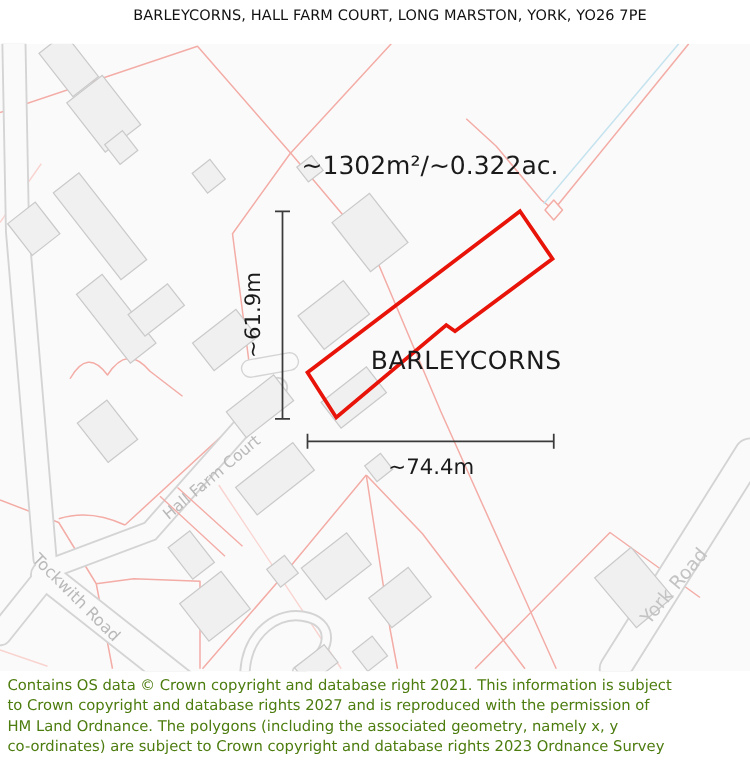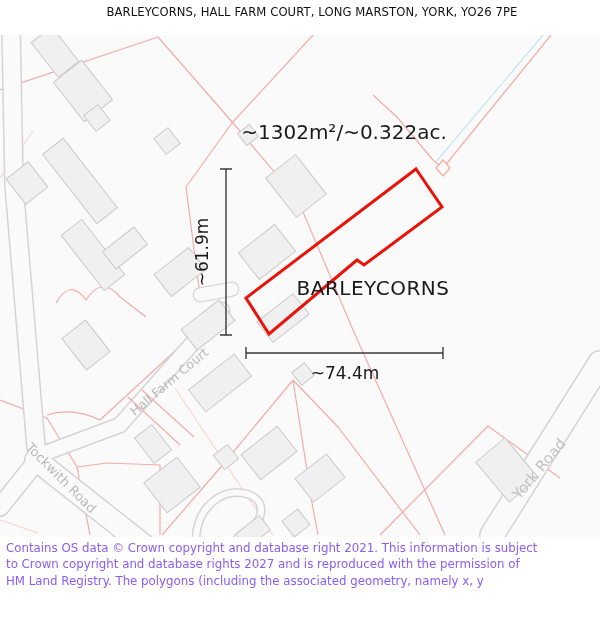--- a/index.html
+++ b/index.html
@@ -2,21 +2,21 @@
 <html><head>
 <meta charset="utf-8">
 <style>
   html,body{margin:0;padding:0;background:#fff;}
   #frame{position:relative;width:600px;height:625px;background:#ffffff;overflow:hidden;
          font-family:"DejaVu Sans","Liberation Sans",sans-serif;}
   .header{position:absolute;top:0;left:12px;width:600px;height:35px;text-align:center;color:#111;}
   .header .t1{display:block;font-size:11.6px;padding-top:5px;letter-spacing:0.1px;}
   .header .t2{display:block;font-size:11.6px;padding-top:1px;}
   .mapwrap{position:absolute;top:35px;left:0;width:600px;height:502px;}
-  .footer{position:absolute;top:537px;left:0;width:600px;height:88px;color:#8b5cf6;}
+  .footer{position:absolute;top:537px;left:0;width:600px;height:88px;color:#4d7c0f;}
   .footer div{font-size:11.8px;line-height:16.4px;padding:0 6px;}
   .footer div:first-child{padding-top:3px;}
   svg text{user-select:none;}
 </style>
 </head>
 <body>
 
 <div id="frame">
 
   <div class="header">
@@ -129,16 +129,17 @@
       <text x="373" y="260" text-anchor="middle" font-size="20" letter-spacing="0.5">BARLEYCORNS</text>
       <text transform="translate(208,217) rotate(-90)" text-anchor="middle" font-size="17">~61.9m</text>
       <text x="345" y="344" text-anchor="middle" font-size="17">~74.4m</text>
     </g>
   </svg>
   </div>
 
   <div class="footer">
     <div>Contains OS data © Crown copyright and database right 2021. This information is subject</div>
     <div>to Crown copyright and database rights 2027 and is reproduced with the permission of</div>
-    <div>HM Land Registry. The polygons (including the associated geometry, namely x, y</div>
+    <div>HM Land Ordnance. The polygons (including the associated geometry, namely x, y</div>
+    <div>co-ordinates) are subject to Crown copyright and database rights 2023 Ordnance Survey</div>
   </div>
 
 </div>
 
 </body></html>

